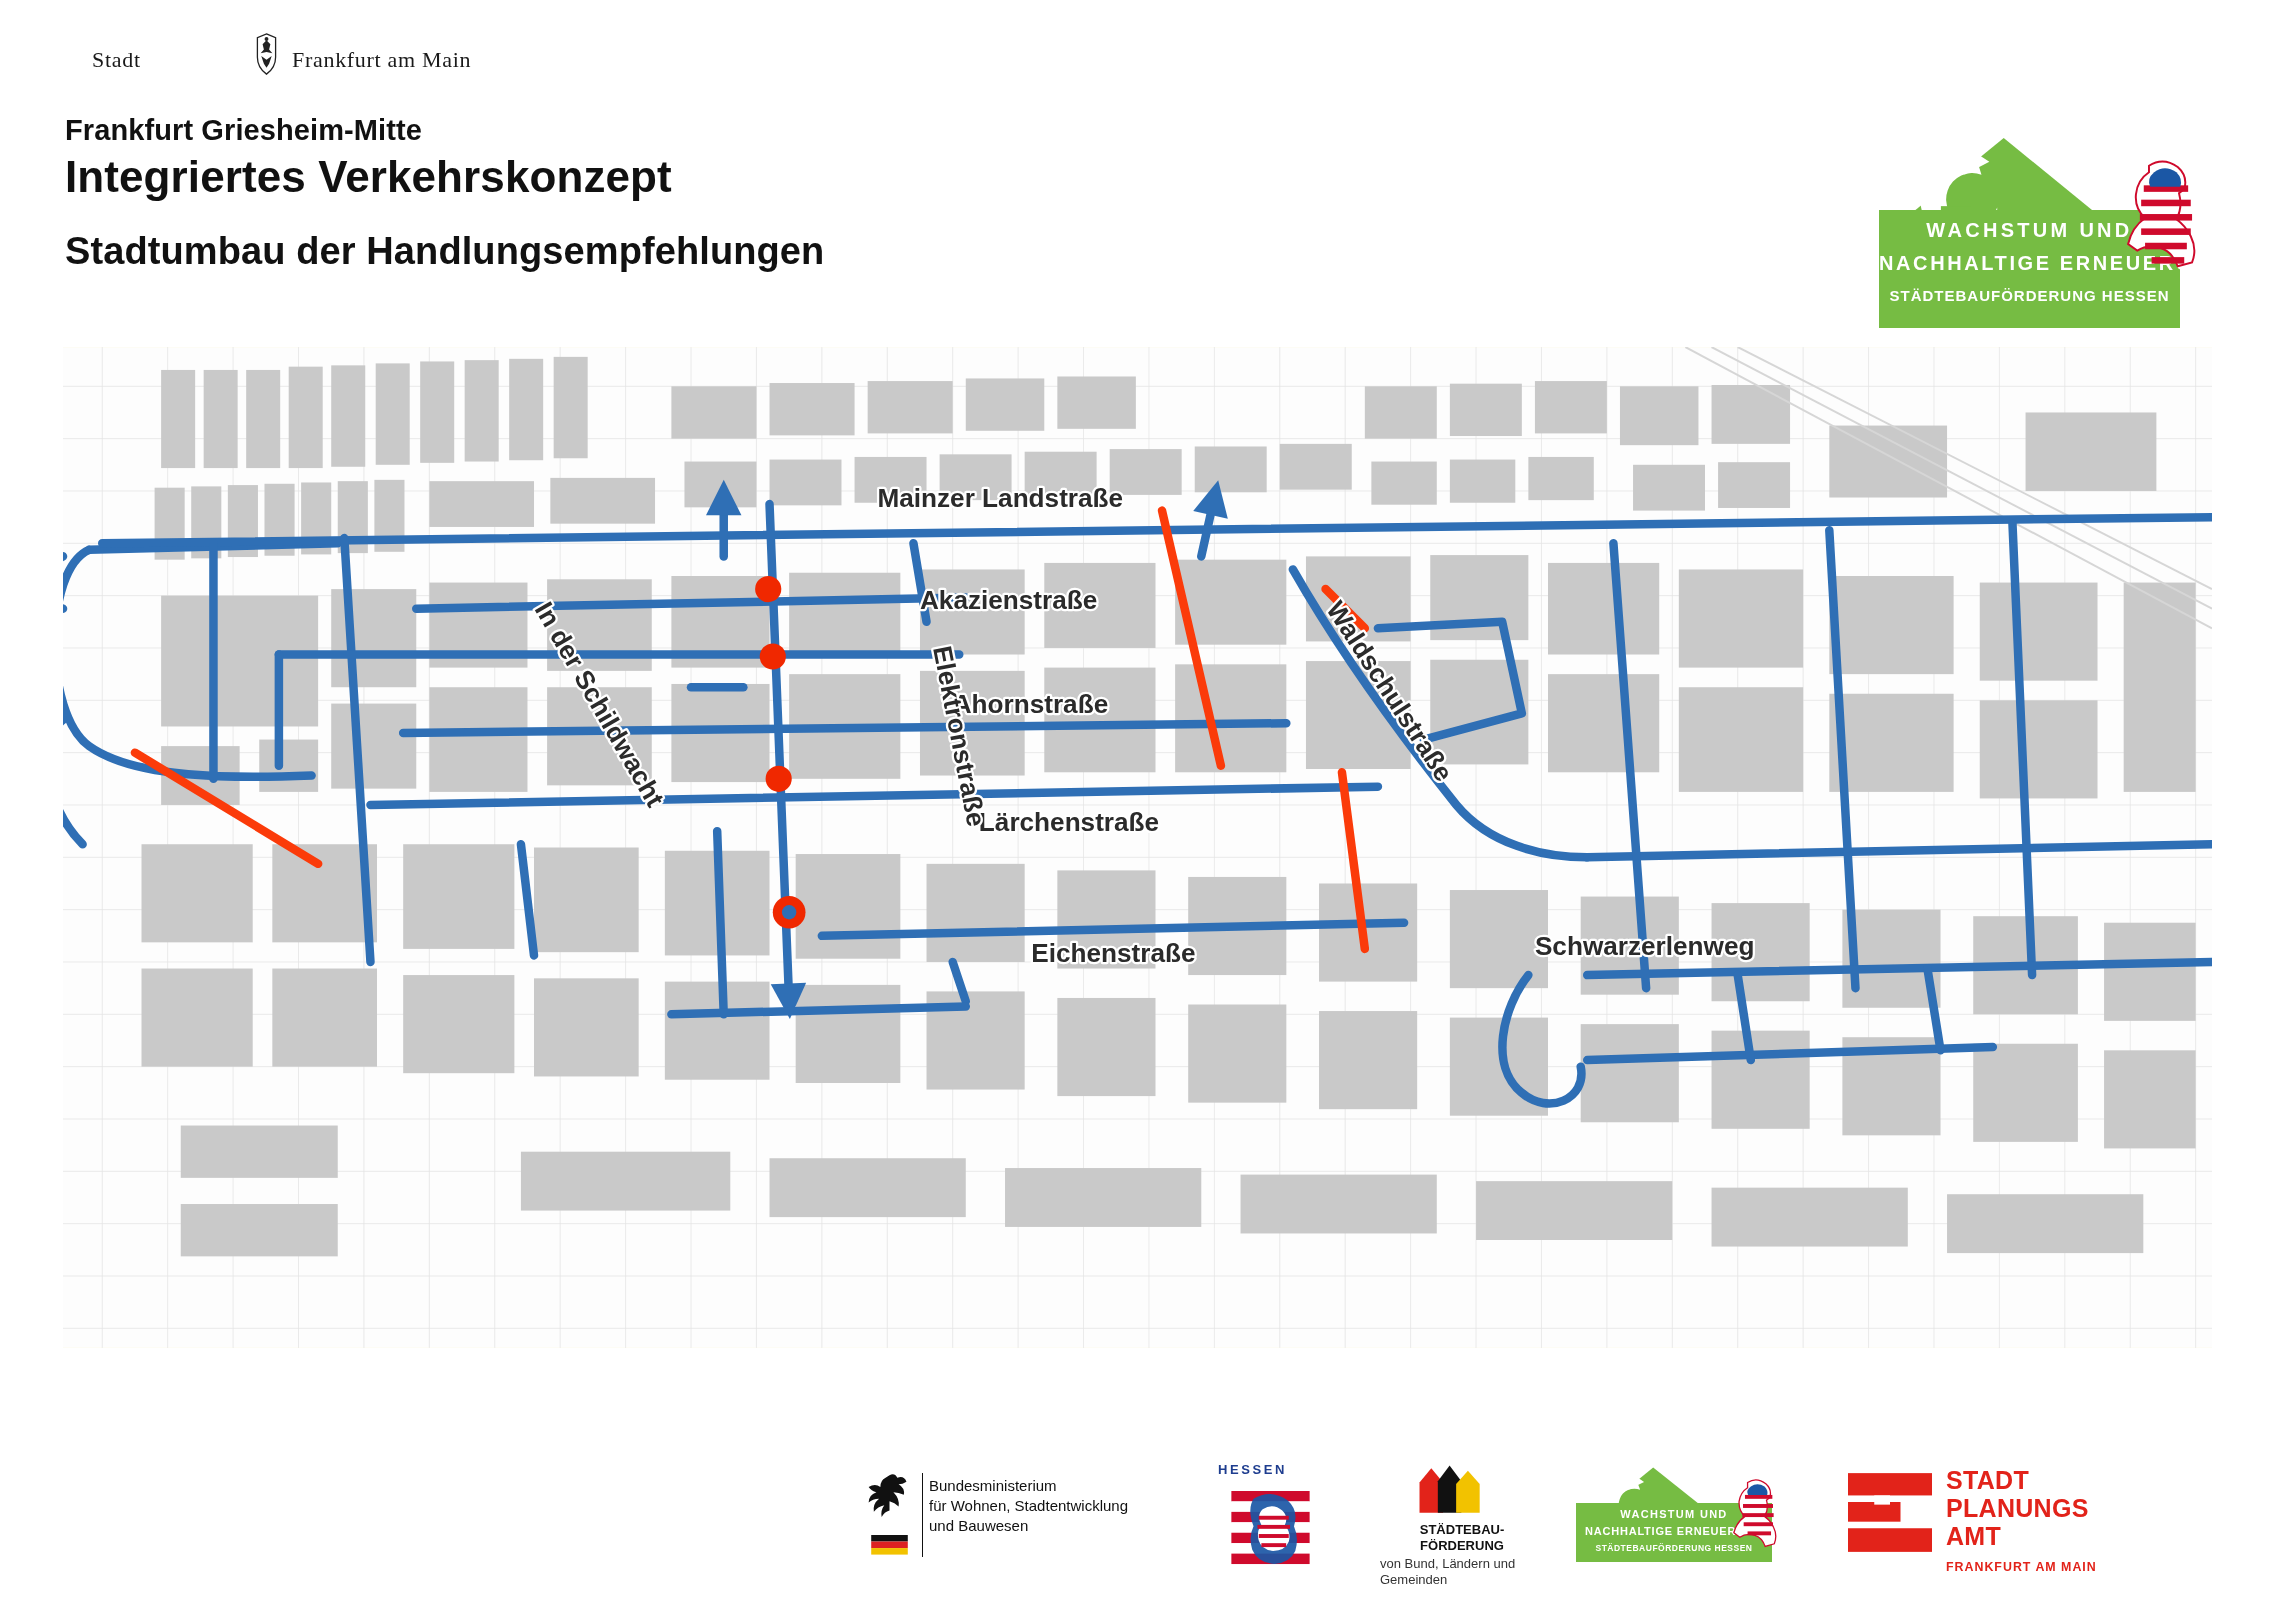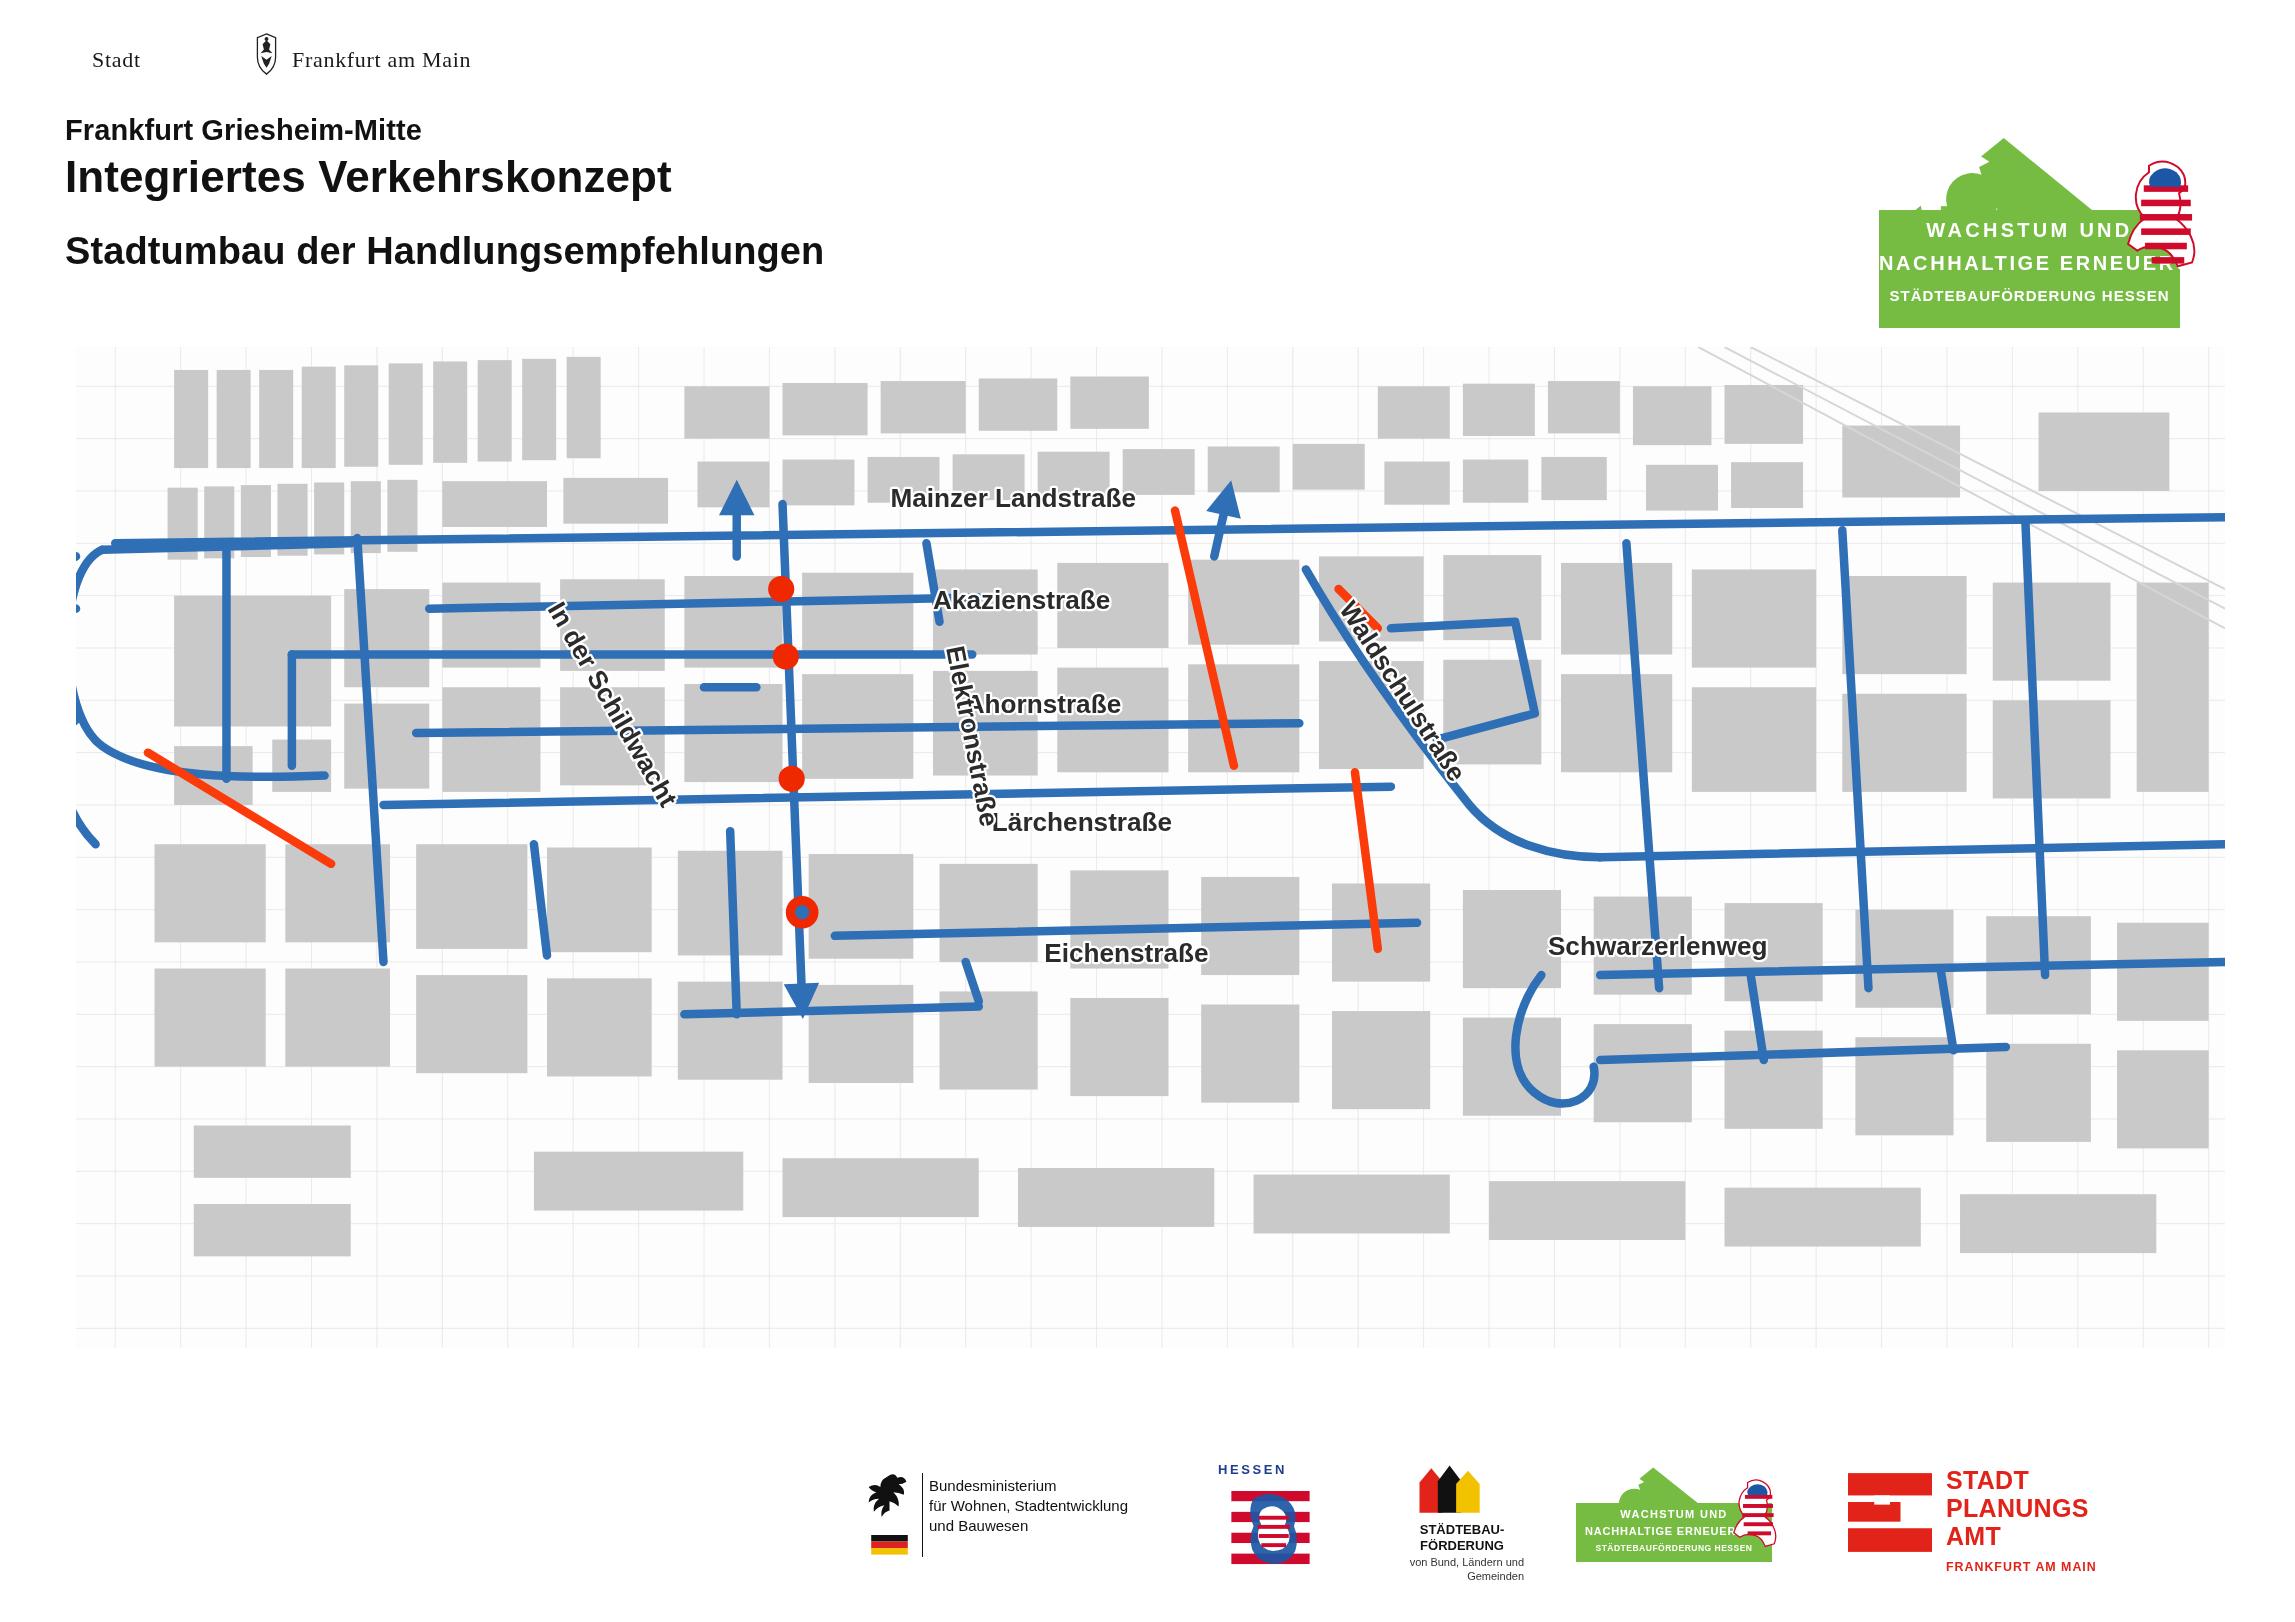--- a/index.html
+++ b/index.html
@@ -117,21 +117,21 @@
     position: absolute;
     left: 288px;
     top: 36px;
     width: 98px;
     height: 124px;
   }
 
   
   #map-frame {
     position: absolute;
-    left: 76px;
+    left: 63px;
     top: 347px;
     width: 2149px;
     height: 1001px;
     overflow: hidden;
     background: #fde047;
     border: 0;
   }
   #map-svg { display: block; }
 
   .street-label {
@@ -181,22 +181,22 @@
   }
 
   #stbf-logo { left: 1380px; width: 144px; }
   #stbf-logo .house { position: absolute; left: 25px; top: 1.3px; width: 82px; height: 51px; }
   #stbf-logo .t1 {
     position: absolute; left: 10px; top: 60px; width: 144px; text-align: center;
     font-size: 13px; font-weight: bold; color: #111; line-height: 1.2;
     white-space: pre-line;
   }
   #stbf-logo .t2 {
-    position: absolute; left: 0; top: 94px; width: 144px; text-align: right;
-    font-size: 11px; color: #333; line-height: 1.25; white-space: pre-line;
+    position: absolute; left: 0; top: 94px; width: 144px; text-align: left;
+    font-size: 13px; color: #333; line-height: 1.25; white-space: pre-line;
   }
 
   #wachstum-small { left: 1550px; width: 275px; }
   #wachstum-small .gblock {
     position: absolute; left: 26px; top: 41px; width: 196px; height: 59px; background: #76bc43;
   }
   #wachstum-small .ah { position: absolute; left: 39px; top: 3.3px; width: 131px; height: 59px; }
   #wachstum-small .l1, #wachstum-small .l2, #wachstum-small .l3 {
     position: absolute; left: 26px; width: 196px; text-align: center;
     color: #fff; font-weight: bold; white-space: nowrap;

